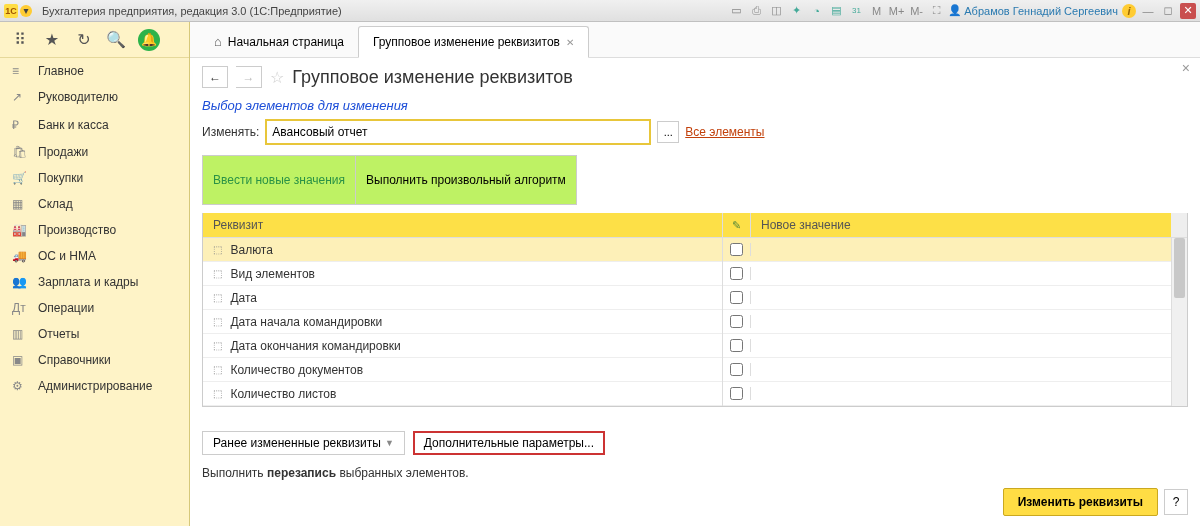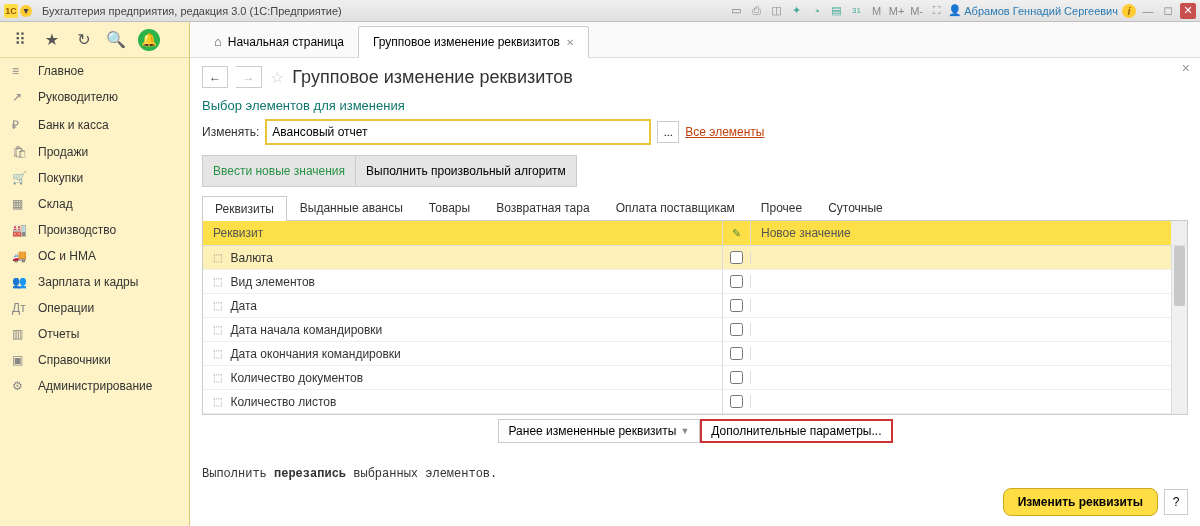--- a/index.html
+++ b/index.html
@@ -27,54 +27,54 @@
 .tab { display: inline-flex; align-items: center; gap: 6px; padding: 8px 14px; font-size: 12px; cursor: pointer; }
 .tab .home-icon { color: #555; font-size: 13px; }
 .tab.active { background: #fff; border: 1px solid #ccc; border-bottom: 1px solid #fff; position: relative; top: 1px; border-radius: 3px 3px 0 0; }
 .tab .close-x { color: #999; font-size: 10px; }
 .page { padding: 8px 12px 8px 12px; flex: 1; overflow: hidden; position: relative; }
 .page-head { display: flex; align-items: center; gap: 8px; margin-bottom: 10px; }
 .nav-btn { width: 26px; height: 22px; border: 1px solid #ccc; background: #fff; display: inline-flex; align-items: center; justify-content: center; font-size: 12px; color: #333; cursor: pointer; }
 .star { color: #ccc; font-size: 16px; }
 .page-title { font-size: 18px; font-weight: normal; color: #333; }
 .close-page { position: absolute; right: 10px; top: 2px; color: #999; font-size: 14px; cursor: pointer; }
-.section-title { color: #0f766e; font-size: 13px; margin-bottom: 6px; }
+.section-title { color: #1d4ed8; font-size: 13px; margin-bottom: 6px; font-style: italic; }
 .change-row { display: flex; align-items: center; gap: 6px; margin-bottom: 10px; }
 .change-label { color: #333; }
 .change-input-wrap { border: 2px solid #e8c63a; padding: 1px; display: inline-flex; }
 .change-input { width: 380px; height: 20px; border: none; outline: none; padding: 0 4px; font-size: 12px; }
 .dots-btn { width: 22px; height: 22px; border: 1px solid #ccc; background: #fff; text-align: center; line-height: 20px; font-size: 11px; cursor: pointer; }
 .link { color: #c2410c; text-decoration: underline; cursor: pointer; }
 .mode-btns { display: flex; margin-bottom: 8px; }
-.mode-btn { border: 1px solid #ccc; padding: 8px 10px; font-size: 12px; cursor: pointer; background: #e5e5e5; }
+.mode-btn { border: 1px solid #ccc; padding: 17px 10px; font-size: 12px; cursor: pointer; background: #bef264; }
 .mode-btn.active { color: #2a9246; }
 .mode-btn + .mode-btn { border-left: none; }
 .subtabs { display: flex; border-bottom: 1px solid #ccc; }
 .subtab { padding: 5px 12px; border: 1px solid transparent; border-bottom: none; font-size: 12px; cursor: pointer; color: #333; }
 .subtab.active { border-color: #ccc; background: #fff; position: relative; top: 1px; }
 .grid { border: 1px solid #ccc; border-top: none; }
 .grid-head { display: flex; background: #fde047; border-bottom: 1px solid #ddd; font-size: 12px; color: #555; }
 .col-req { flex: 0 0 520px; padding: 5px 10px; border-right: 1px solid #ddd; }
 .col-chk { flex: 0 0 28px; display: flex; align-items: center; justify-content: center; border-right: 1px solid #ddd; }
 .col-new { flex: 1; padding: 5px 10px; }
 .col-scroll { flex: 0 0 16px; background: #eee; }
 .grid-body { max-height: 168px; overflow: hidden; position: relative; }
 .grid-row { display: flex; border-bottom: 1px solid #eee; font-size: 12px; color: #333; height: 24px; align-items: center; }
 .grid-row.sel { background: #fdf0b8; }
 .grid-row .col-req { display: flex; align-items: center; gap: 8px; }
 .row-icon { color: #888; font-size: 10px; }
 .scroll-track { flex: 0 0 16px; background: #f0f0f0; border-left: 1px solid #ddd; position: relative; }
 .scroll-thumb { position: absolute; top: 0; left: 2px; right: 2px; height: 60px; background: #c8c8c8; border-radius: 2px; }
-.bottom-btns { display: flex; margin-top: 4px; justify-content: center; }
+.bottom-btns { display: flex; gap: 8px; margin-top: 24px; }
 .bbtn { border: 1px solid #ccc; background: #fff; padding: 4px 10px; font-size: 12px; cursor: pointer; display: inline-flex; align-items: center; gap: 4px; }
 .bbtn.highlight { border: 2px solid #c33; padding: 3px 9px; }
-.footer-text { margin-top: 24px; font-size: 12px; color: #333; font-family: Liberation Mono, monospace; }
+.footer-text { margin-top: 11px; font-size: 12px; color: #333; }
 .footer-text b { font-weight: bold; }
 .action-bar { position: absolute; right: 12px; bottom: 10px; display: flex; gap: 6px; align-items: center; }
-.primary-btn { background: #ffdd44; border: 1px solid #caa820; padding: 6px 14px; font-weight: bold; font-size: 12px; cursor: pointer; border-radius: 8px; }
+.primary-btn { background: #ffdd44; border: 1px solid #caa820; padding: 6px 14px; font-weight: bold; font-size: 12px; cursor: pointer; border-radius: 2px; }
 .help-btn { border: 1px solid #ccc; background: #fff; width: 24px; height: 26px; text-align: center; line-height: 24px; cursor: pointer; }
 input[type=checkbox] { width: 13px; height: 13px; }
 .pencil { color: #5a8a3a; font-size: 11px; }
 </style>
 </head>
 <body>
 
 <div class="titlebar">
   <span class="tb-icon tb-1c">1C</span>
   <span class="tb-icon tb-dd">▾</span>
@@ -199,29 +199,20 @@
         </span>
         <span class="dots-btn">...</span>
         <span class="link">Все элементы</span>
       </div>
 
       <div class="mode-btns">
         <span class="mode-btn active">Ввести новые значения</span>
         <span class="mode-btn">Выполнить произвольный алгоритм</span>
       </div>
 
-      <div class="subtabs" id="subtabs">
-          <div class="subtab active">Реквизиты</div>
-          <div class="subtab">Выданные авансы</div>
-          <div class="subtab">Товары</div>
-          <div class="subtab">Возвратная тара</div>
-          <div class="subtab">Оплата поставщикам</div>
-          <div class="subtab">Прочее</div>
-          <div class="subtab">Суточные</div>
-        </div>
 
       <div class="grid">
         <div class="grid-head">
           <div class="col-req">Реквизит</div>
           <div class="col-chk">
               <span class="pencil">✎</span>
             </div>
           <div class="col-new">Новое значение</div>
           <div class="col-scroll"></div>
         </div>

